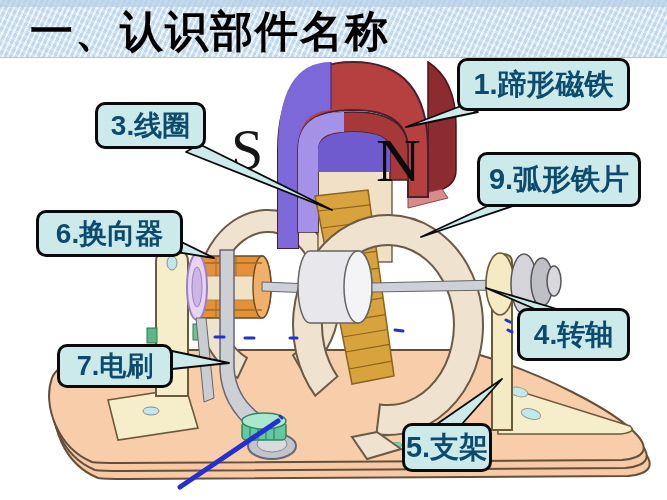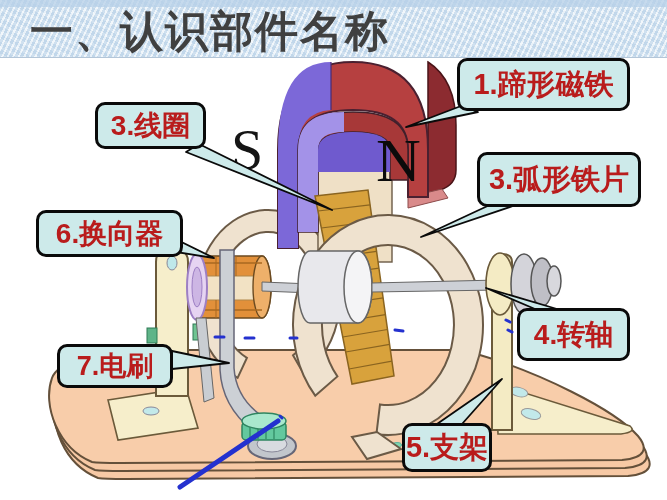--- a/index.html
+++ b/index.html
@@ -11,27 +11,27 @@
     position:absolute;left:0;top:0;width:667px;height:57px;
     background-color:#cfe2f1;
     background-image:
       repeating-linear-gradient(115deg, rgba(255,255,255,.55) 0 2px, rgba(178,203,228,.38) 2px 5px),
       repeating-linear-gradient(25deg, rgba(255,255,255,.40) 0 3px, rgba(193,214,233,.30) 3px 7px);
     border-bottom:1px solid #b4c6d8;
   }
   .topstrip{position:absolute;left:0;top:0;width:667px;height:7px;background:#b7d0e8;opacity:.75;}
   .title{
     position:absolute;left:30px;top:6px;width:620px;height:50px;
-    font-size:43px;font-weight:bold;color:#404040;letter-spacing:2px;
+    font-size:43px;font-weight:bold;color:#000000;letter-spacing:2px;
     line-height:50px;white-space:nowrap;
   }
   svg.art{position:absolute;left:0;top:0;width:667px;height:500px;}
   .callout{
     position:absolute;background:#cdeaea;border:3px solid #0a0a0a;border-radius:10px;
-    color:#b91c1c;font-weight:bold;display:flex;align-items:center;justify-content:center;
+    color:#0c4a6e;font-weight:bold;display:flex;align-items:center;justify-content:center;
     white-space:nowrap;box-sizing:border-box;
   }
   .lbl1{left:457px;top:58px;width:173px;height:53px;font-size:29px;}
   .lbl2{left:477px;top:152px;width:164px;height:55px;font-size:29px;}
   .lbl3{left:95px;top:102px;width:111px;height:47px;font-size:28px;}
   .lbl4{left:517px;top:308px;width:113px;height:53px;font-size:28px;}
   .lbl5{left:402px;top:423px;width:90px;height:49px;font-size:29px;}
   .lbl6{left:12px;top:210px;width:147px;height:47px;font-size:28px;margin-left:24px;}
   .lbl7{left:57px;top:344px;width:116px;height:44px;font-size:27px;}
 </style>
@@ -177,20 +177,20 @@
       <polygon points="494,203 513,206 421,237"></polygon>
       <polygon points="186,152 199,144 332,210"></polygon>
       <polygon points="535,309 557,309 486,288"></polygon>
       <polygon points="437,424 462,424 502,379"></polygon>
       <polygon points="157,230 157,249 214,258"></polygon>
       <polygon points="172,351 172,369 229,363"></polygon>
     </g>
   </svg>
 
   <div class="callout lbl1">1.蹄形磁铁</div>
-  <div class="callout lbl2">3.弧形铁片</div>
+  <div class="callout lbl2">9.弧形铁片</div>
   <div class="callout lbl3">3.线圈</div>
   <div class="callout lbl4">4.转轴</div>
   <div class="callout lbl5">5.支架</div>
   <div class="callout lbl6">6.换向器</div>
   <div class="callout lbl7">7.电刷</div>
 
 </div>
 
 </body></html>

